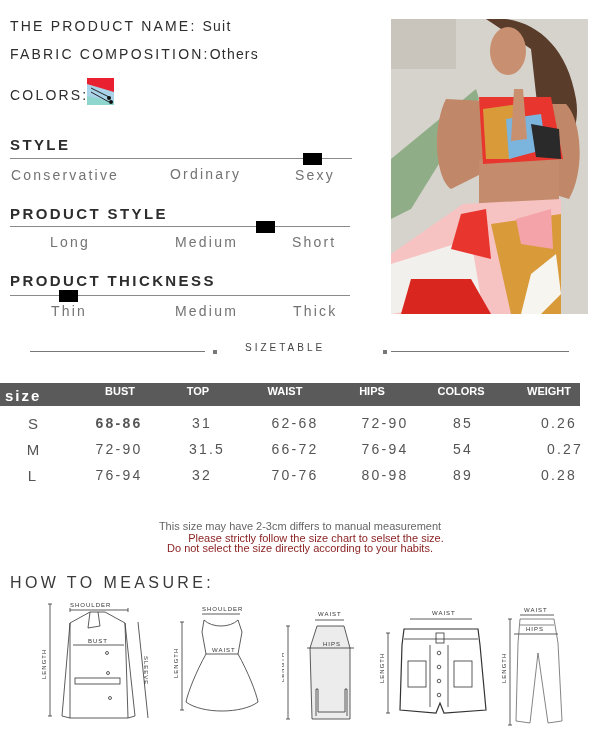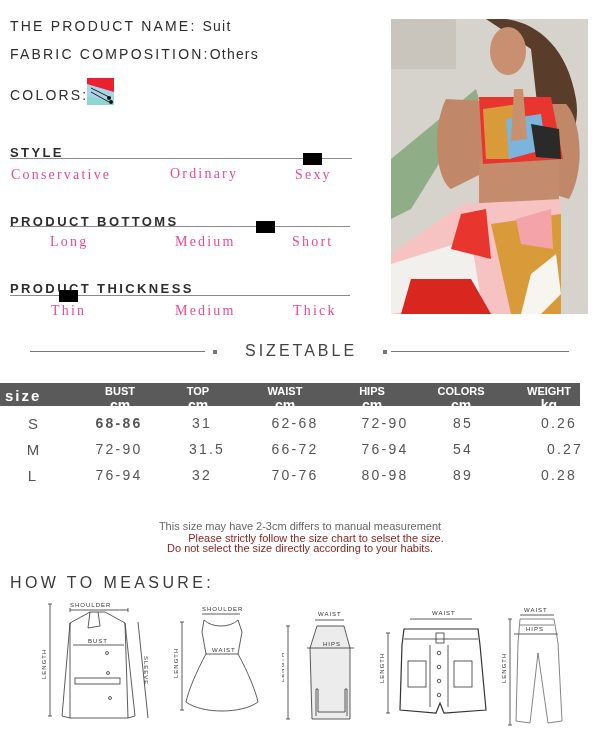--- a/index.html
+++ b/index.html
@@ -6,35 +6,35 @@
   html, body { width: 600px; height: 753px; background: #ffffff; overflow: hidden; }
   body { position: relative; font-family: "Liberation Sans", "DejaVu Sans", sans-serif; color: #333; }
 
   .abs { position: absolute; }
 
   .spec-line { font-size: 14px; letter-spacing: 2.2px; color: #2d2d2d; white-space: nowrap; }
   .spec-line .val { letter-spacing: 1.2px; }
 
   .swatch { width: 27px; height: 27px; overflow: hidden; }
 
-  .sec-title { font-size: 13px; letter-spacing: 2.4px; color: #2d2d2d; font-weight: bold; white-space: nowrap; margin-top: 9px; }
+  .sec-title { font-size: 15px; letter-spacing: 2.4px; color: #2d2d2d; font-weight: bold; white-space: nowrap; }
   .slider-track { height: 1px; background: #8a8a8a; }
   .slider-thumb { width: 19px; height: 12px; background: #000; }
-  .slider-label { font-size: 14px; letter-spacing: 2.2px; color: #ec4899; white-space: nowrap; font-family: Liberation Serif, serif; }
+  .slider-label { font-size: 14px; letter-spacing: 2.2px; color: #737373; white-space: nowrap; }
 
   .photo { overflow: hidden; background: #d8d6d1; }
 
   .divider-line { height: 1px; background: #777; }
   .divider-dot { width: 4px; height: 4px; background: #777; }
-  .sizetable-title { font-size: 16px; letter-spacing: 3px; color: #444; }
+  .sizetable-title { font-size: 10px; letter-spacing: 3px; color: #444; }
 
   .thead { background: #5a5a5a; color: #fff; }
   .th { position: absolute; top: 0; text-align: center; line-height: 1; }
   .th .main { font-size: 11px; display: block; margin-top: 3px; }
-  .th .unit { font-size: 14px; display: block; margin-top: 1px; }
+  .th .unit { font-size: 14px; display: block; margin-top: 8px; }
   .th-size { font-size: 15px; letter-spacing: 2px; position: absolute; left: 5px; top: 4px; }
 
   .row { position: absolute; left: 0; width: 600px; height: 26px; }
   .cell { position: absolute; text-align: center; font-size: 14px; letter-spacing: 2.2px; color: #555; }
   .cell.size { font-size: 15px; letter-spacing: 0; color: #555; }
 
   .note { text-align: center; font-size: 11px; line-height: 11px; }
   .note.gray { color: #666; }
   .note.red { color: #8c2323; }
 
@@ -65,21 +65,21 @@
   </svg>
 </div>
 
 <div class="abs sec-title" style="left:10px; top:136px;">STYLE</div>
 <div class="abs slider-track" style="left:10px; top:158px; width:342px;"></div>
 <div class="abs slider-thumb" style="left:303px; top:153px;"></div>
 <div class="abs slider-label" style="left:11px; top:167px;">Conservative</div>
 <div class="abs slider-label" style="left:170px; top:166px;">Ordinary</div>
 <div class="abs slider-label" style="left:295px; top:167px;">Sexy</div>
 
-<div class="abs sec-title" style="left:10px; top:205px;">PRODUCT BOTTOMS</div>
+<div class="abs sec-title" style="left:10px; top:205px;">PRODUCT STYLE</div>
 <div class="abs slider-track" style="left:10px; top:226px; width:340px;"></div>
 <div class="abs slider-thumb" style="left:256px; top:221px;"></div>
 <div class="abs slider-label" style="left:50px; top:234px;">Long</div>
 <div class="abs slider-label" style="left:175px; top:234px;">Medium</div>
 <div class="abs slider-label" style="left:292px; top:234px;">Short</div>
 
 <div class="abs sec-title" style="left:10px; top:272px;">PRODUCT THICKNESS</div>
 <div class="abs slider-track" style="left:10px; top:295px; width:340px;"></div>
 <div class="abs slider-thumb" style="left:59px; top:290px;"></div>
 <div class="abs slider-label" style="left:51px; top:303px;">Thin</div>

